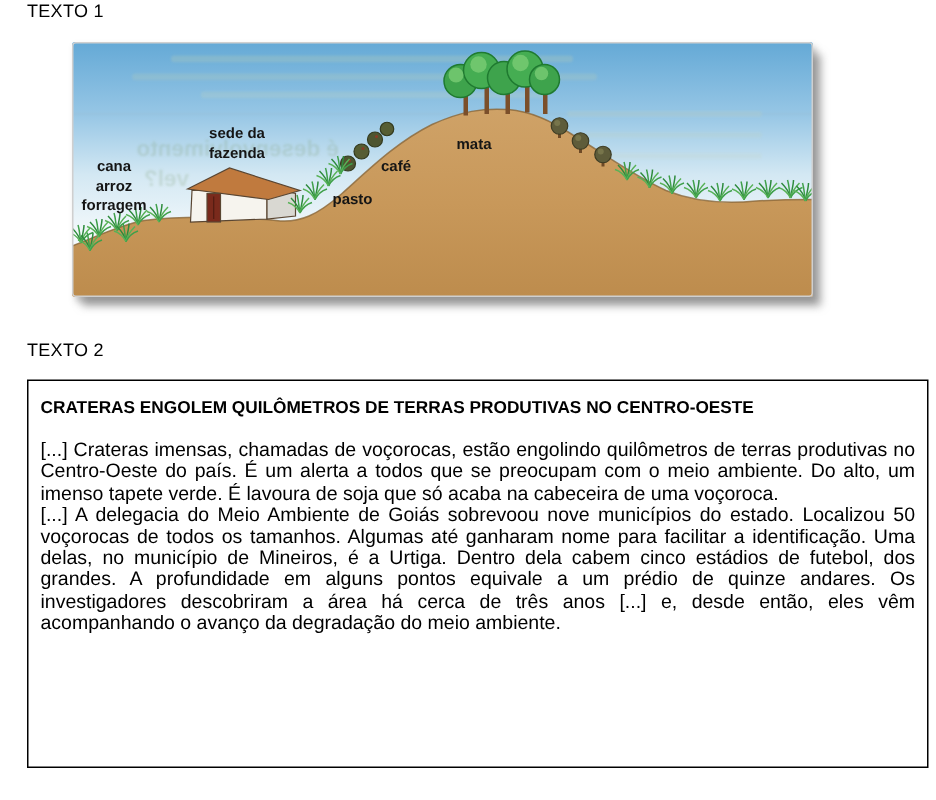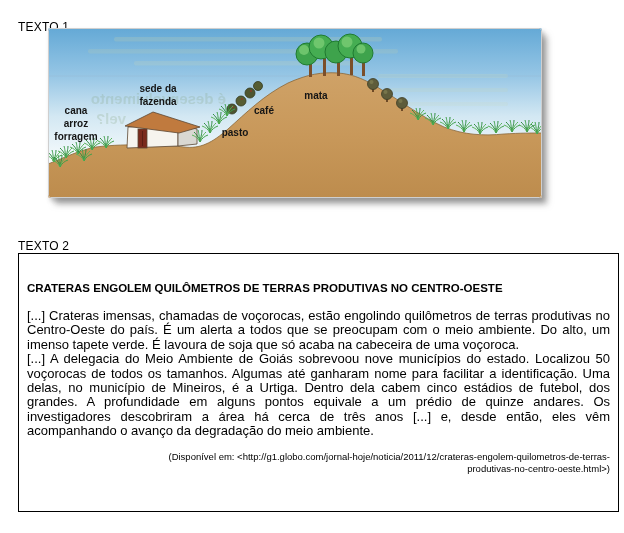--- a/index.html
+++ b/index.html
@@ -3,36 +3,36 @@
 <meta charset="utf-8">
 <style>
   html,body{margin:0;padding:0;background:#ffffff;}
   .page{
     position:relative;width:624px;height:533px;background:#ffffff;
     font-family:"Liberation Sans", sans-serif;color:#000;overflow:hidden;
   }
   .section-label{
     position:absolute;left:18px;font-size:12px;letter-spacing:.2px;color:#000;
   }
-  #texto1-label{top:20px;}
-  #texto2-label{top:239px;}
+  #texto1-label{top:0;}
+  #texto2-label{top:226px;}
   .figure{
     position:absolute;left:48px;top:28px;width:494px;height:170px;
     border-radius:2px;
     box-shadow:6px 7px 6px -1px rgba(115,115,115,.6), 2px 3px 4px rgba(140,140,140,.45);
     background:#fff;
   }
   .figure svg{display:block;width:494px;height:170px;border-radius:2px;}
   .article-box{
     position:absolute;left:18px;top:253px;width:601px;height:259px;
     border:1px solid #000;box-sizing:border-box;
     padding:11px 8px 0 8px;overflow:hidden;
   }
   .article-title{
-    font-size:11.5px;font-weight:bold;line-height:14px;margin:16px 0 14px 0;
+    font-size:11.5px;font-weight:bold;line-height:14px;margin:0 0 14px 0;
   }
   .article-body p{
     margin:0;font-size:13px;line-height:14.4px;text-align:justify;
   }
   .source{
     margin:12px 0 0 auto;width:452px;text-align:right;
     font-size:9.5px;line-height:12px;word-break:break-word;
   }
   .figlabel{font-family:"Liberation Sans",sans-serif;font-weight:bold;font-size:10px;fill:#151515;}
   .bleed{opacity:.22;fill:#7d9b74;font-weight:bold;}
@@ -184,16 +184,15 @@
   </div>
 
   <div class="section-label" id="texto2-label">TEXTO 2</div>
 
   <div class="article-box">
     <div class="article-title">CRATERAS ENGOLEM QUILÔMETROS DE TERRAS PRODUTIVAS NO CENTRO-OESTE</div>
     <div class="article-body">
       <p>[...] Crateras imensas, chamadas de voçorocas, estão engolindo quilômetros de terras produtivas no Centro-Oeste do país. É um alerta a todos que se preocupam com o meio ambiente. Do alto, um imenso tapete verde. É lavoura de soja que só acaba na cabeceira de uma voçoroca.</p>
       <p>[...] A delegacia do Meio Ambiente de Goiás sobrevoou nove municípios do estado. Localizou 50 voçorocas de todos os tamanhos. Algumas até ganharam nome para facilitar a identificação. Uma delas, no município de Mineiros, é a Urtiga. Dentro dela cabem cinco estádios de futebol, dos grandes. A profundidade em alguns pontos equivale a um prédio de quinze andares. Os investigadores descobriram a área há cerca de três anos [...] e, desde então, eles vêm acompanhando o avanço da degradação do meio ambiente.</p>
     </div>
-    <div class="source">(Disponível em: &lt;http://g1.globo.com/jornal-hoje/noticia/2011/12/crateras-engolem-quilometros-de-terras-produtivas-no-centro-oeste.html&gt;)</div>
   </div>
 
 </div>
 
 </body></html>

